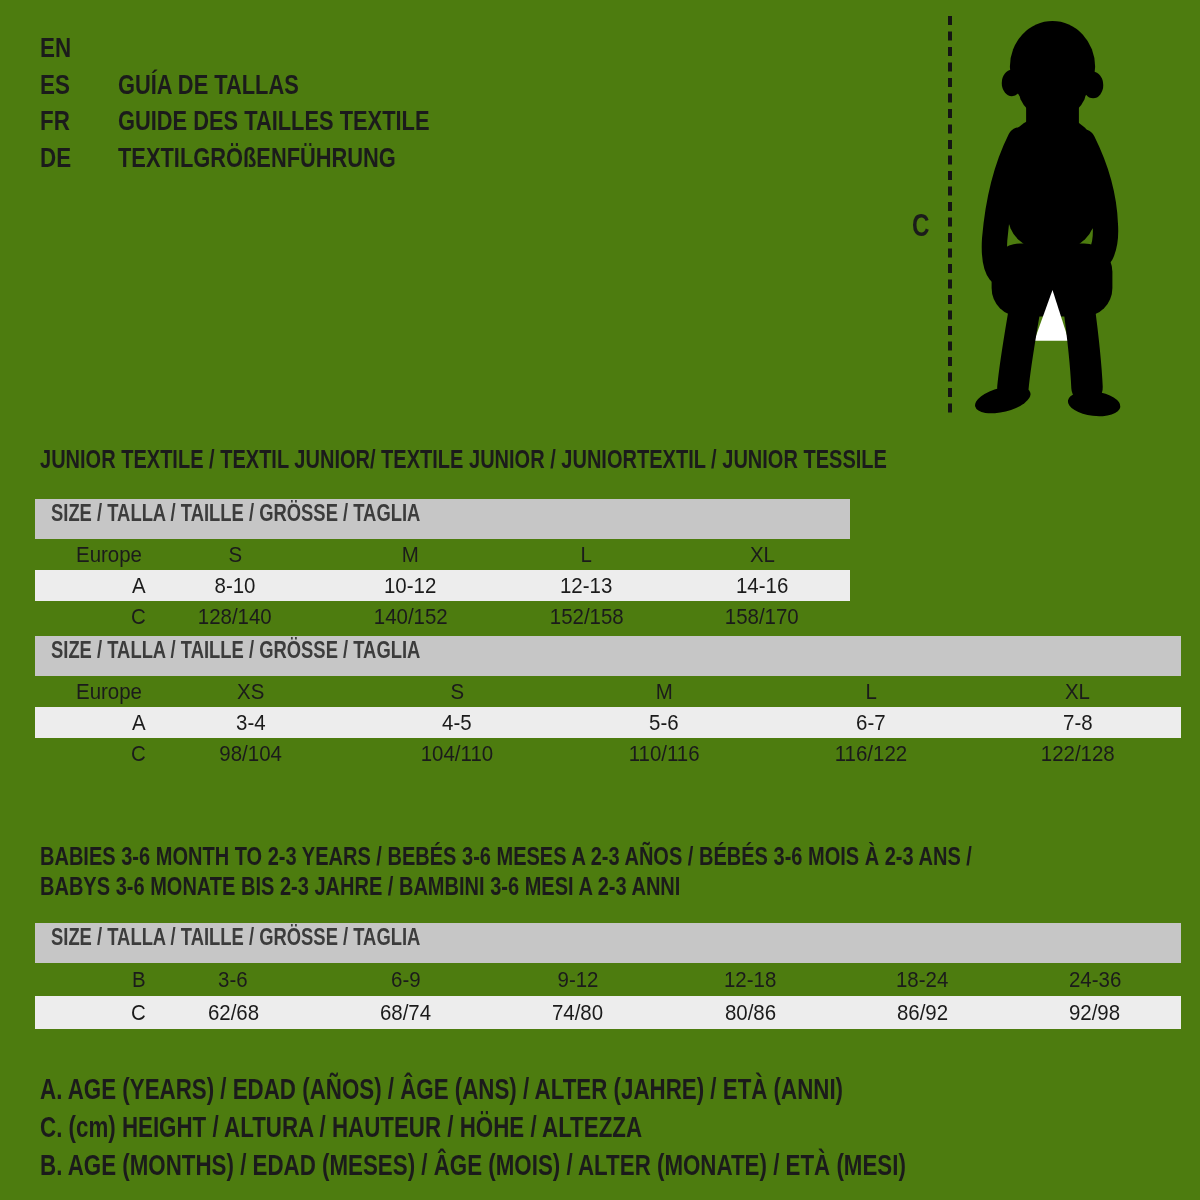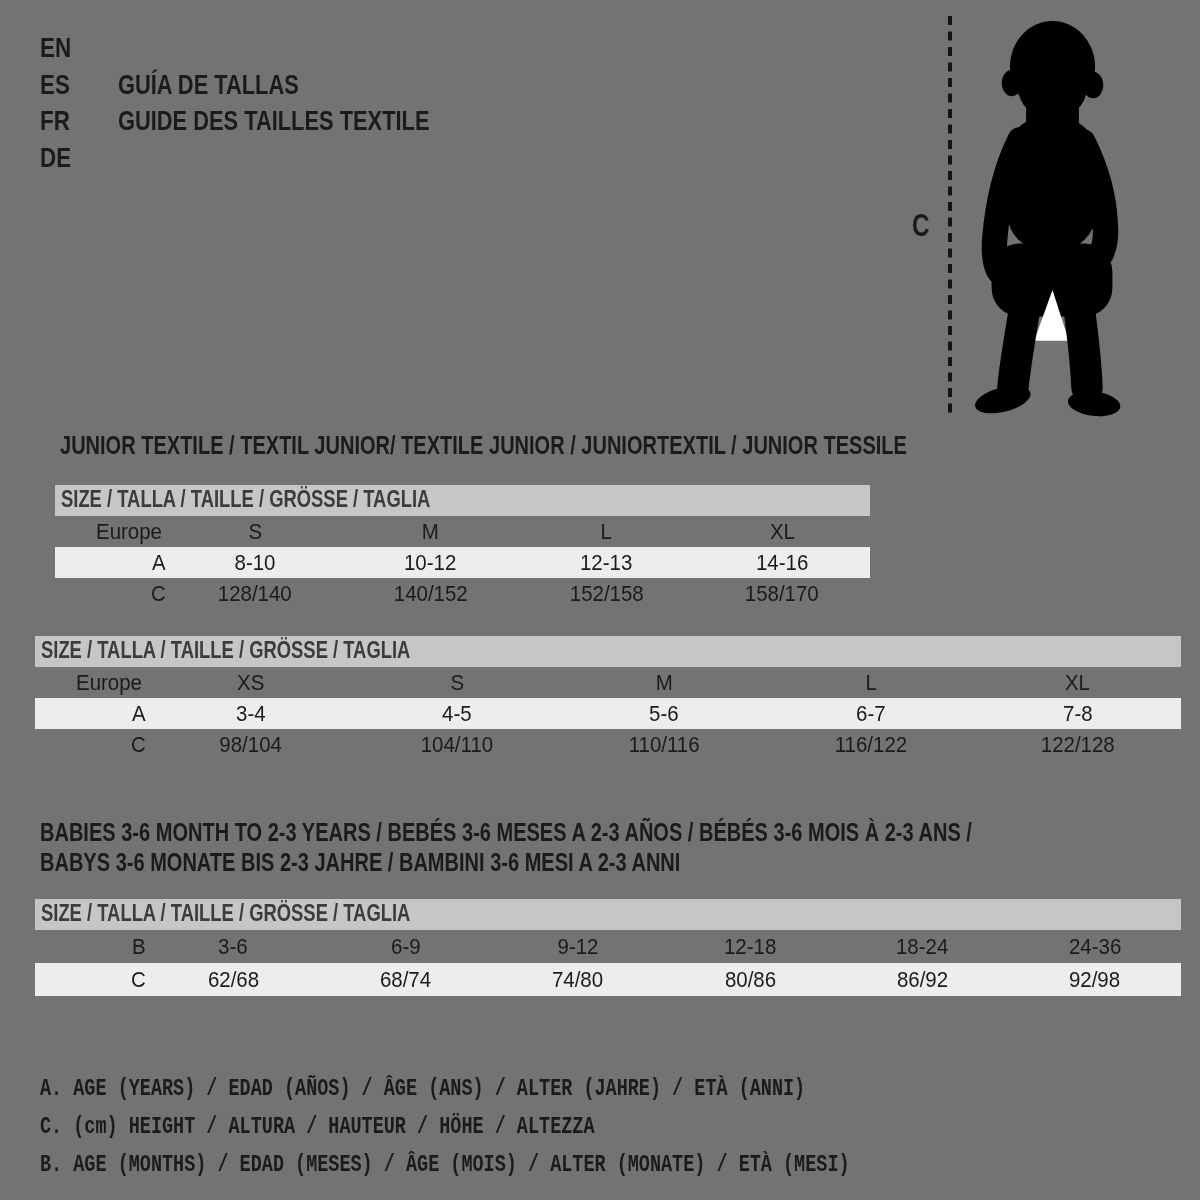--- a/index.html
+++ b/index.html
@@ -4,21 +4,21 @@
 <style>
   :root{
     --size-bar-bg:#c6c6c6;
     --shaded-row-bg:#ededed;
     --text-color:#1b1b1b;
     --size-bar-text:#3c3c3c;
     --silhouette-color:#000000;
   }
   html,body{margin:0;padding:0;background:#ffffff;}
   body{font-family:"Liberation Sans", sans-serif;color:var(--text-color);}
-  #page{position:relative;width:1200px;height:1200px;background:#737373;overflow:hidden;}
+  #page{position:relative;width:1200px;height:1200px;background:#4d7c0f;overflow:hidden;}
 
   
   .cx{display:inline-block;transform:scaleX(.78);transform-origin:0 50%;white-space:nowrap;}
   .cx-c{display:inline-block;transform:scaleX(.93);transform-origin:50% 50%;white-space:nowrap;}
   .cx-l{display:inline-block;transform:scaleX(.93);transform-origin:0 50%;white-space:nowrap;}
 
   
   .lang-list{position:absolute;left:40px;top:30px;}
   .lang-row{display:flex;height:36.5px;align-items:center;font-size:28px;font-weight:bold;}
   .lang-code{width:78px;flex:0 0 78px;}
@@ -26,41 +26,41 @@
   .lang-title .cx{transform:scaleX(.78);}
 
   
   .figure{position:absolute;left:900px;top:0;width:300px;height:440px;}
   .dash-line{position:absolute;left:46px;top:16px;}
   .sil{position:absolute;left:63px;top:14px;}
   .fig-label{position:absolute;left:12px;top:208px;font-size:31px;font-weight:bold;}
 
   
   .size-section{position:absolute;left:35px;}
-  .sec-0{top:430px;width:815px;margin-left:20px;}
+  .sec-0{top:444px;width:815px;}
   .sec-1{top:636px;width:1146px;}
-  .sec-2{top:817px;width:1146px;}
+  .sec-2{top:841px;width:1146px;}
   .sec-title{font-size:26px;font-weight:bold;margin:0 0 25px 5px;line-height:30px;}
   .sec-2 .sec-title{margin-bottom:22px;}
   .sec-title .cx{transform:scaleX(.77);}
   .sec-title .sub{font-size:0.62em;vertical-align:-0.12em;}
-  .size-bar{height:31px;line-height:28px;background:var(--size-bar-bg);color:var(--size-bar-text);
-            font-size:23px;font-weight:bold;padding-left:6px;}
+  .size-bar{height:40px;line-height:28px;background:var(--size-bar-bg);color:var(--size-bar-text);
+            font-size:23px;font-weight:bold;padding-left:16px;}
   .size-bar .cx{transform:scaleX(.8);}
   table.size-table{border-collapse:collapse;table-layout:fixed;width:100%;}
   table.size-table td{padding:0;font-size:22px;}
   table.size-table tr{height:31px;}
   .sec-2 table.size-table tr{height:33px;}
   table.size-table td.lbl{text-align:right;padding-left:6px;}
   table.size-table td.val{text-align:center;}
   table.size-table tbody tr:nth-child(even) td{background:var(--shaded-row-bg);}
 
   
   .legend{position:absolute;left:40px;top:1070px;}
-  .legend-line{height:38px;line-height:38px;font-size:24px;font-weight:bold;font-family:Liberation Mono, monospace;}
+  .legend-line{height:38px;line-height:38px;font-size:29px;font-weight:bold;}
   .legend-line .cx{transform:scaleX(.77);}
 </style>
 </head>
 <body>
 
 <div id="page">
 
   <div class="lang-list">
       <div class="lang-row">
         <span class="lang-code"><span class="cx">EN</span></span>
@@ -68,20 +68,21 @@
       <div class="lang-row">
         <span class="lang-code"><span class="cx">ES</span></span>
         <span class="lang-title"><span class="cx">GUÍA DE TALLAS</span></span>
       </div>
       <div class="lang-row">
         <span class="lang-code"><span class="cx">FR</span></span>
         <span class="lang-title"><span class="cx">GUIDE DES TAILLES TEXTILE</span></span>
       </div>
       <div class="lang-row">
         <span class="lang-code"><span class="cx">DE</span></span>
+        <span class="lang-title"><span class="cx">TEXTILGRÖßENFÜHRUNG</span></span>
       </div>
     </div>
 
   <div class="figure">
     <div class="fig-label">
       <span class="cx">C</span>
     </div>
     <svg class="dash-line" width="8" height="402" aria-hidden="true">
       <line x1="4" y1="0" x2="4" y2="402" stroke="#141414" stroke-width="4" stroke-dasharray="9 6.5"></line>
     </svg>

